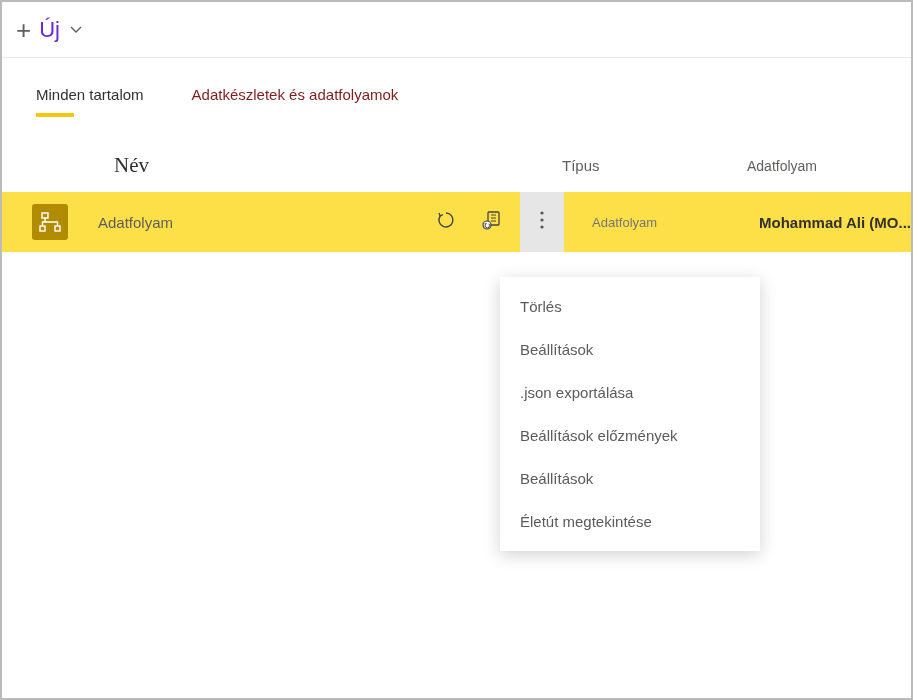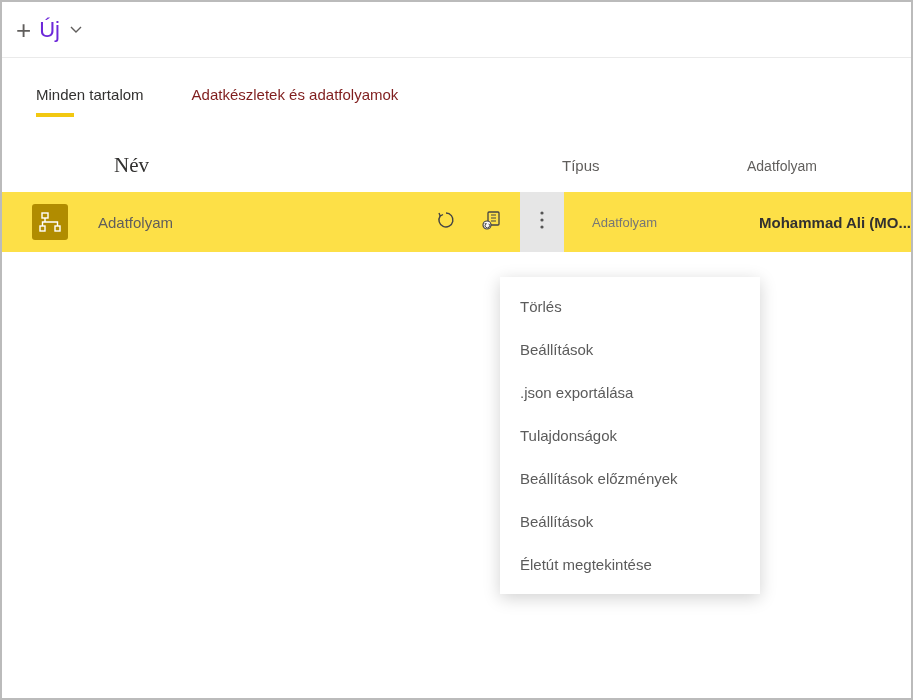--- a/index.html
+++ b/index.html
@@ -221,17 +221,16 @@
     </div>
   </div>
   <div class="row-type">Adatfolyam</div>
   <div class="row-owner">Mohammad Ali (MO...</div>
 </div>
 
 <div class="context-menu">
   <div class="menu-item">Törlés</div>
   <div class="menu-item">Beállítások</div>
   <div class="menu-item">.json exportálása</div>
-  <div class="menu-item">Tulajdonságok</div>
   <div class="menu-item">Beállítások előzmények</div>
   <div class="menu-item">Beállítások</div>
   <div class="menu-item">Életút megtekintése</div>
 </div>
 
 </body></html>

